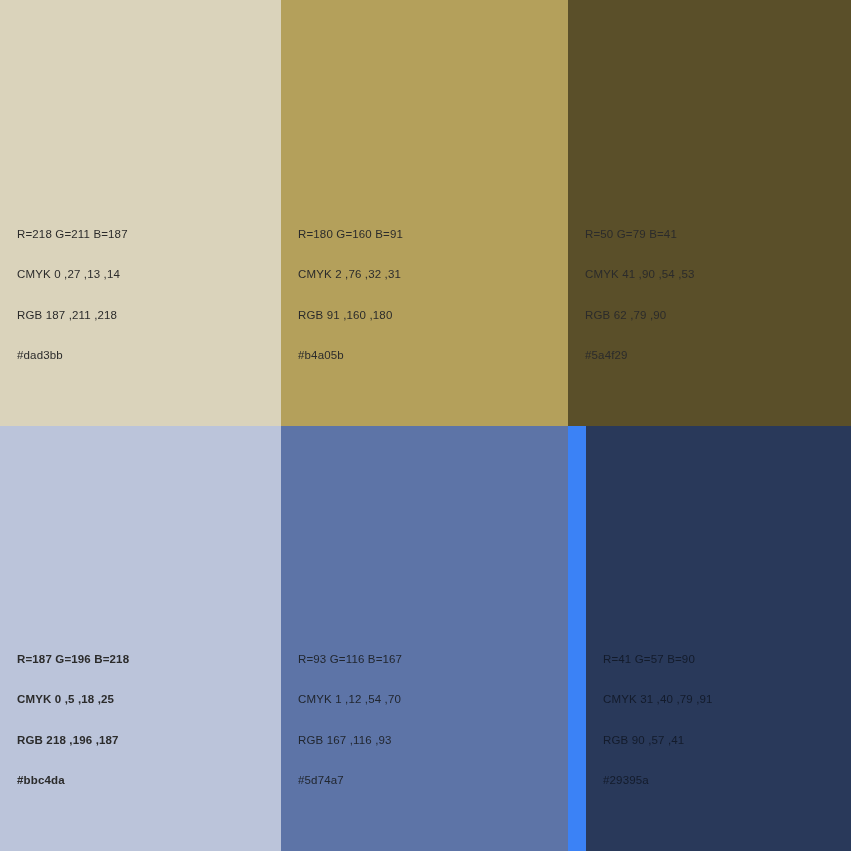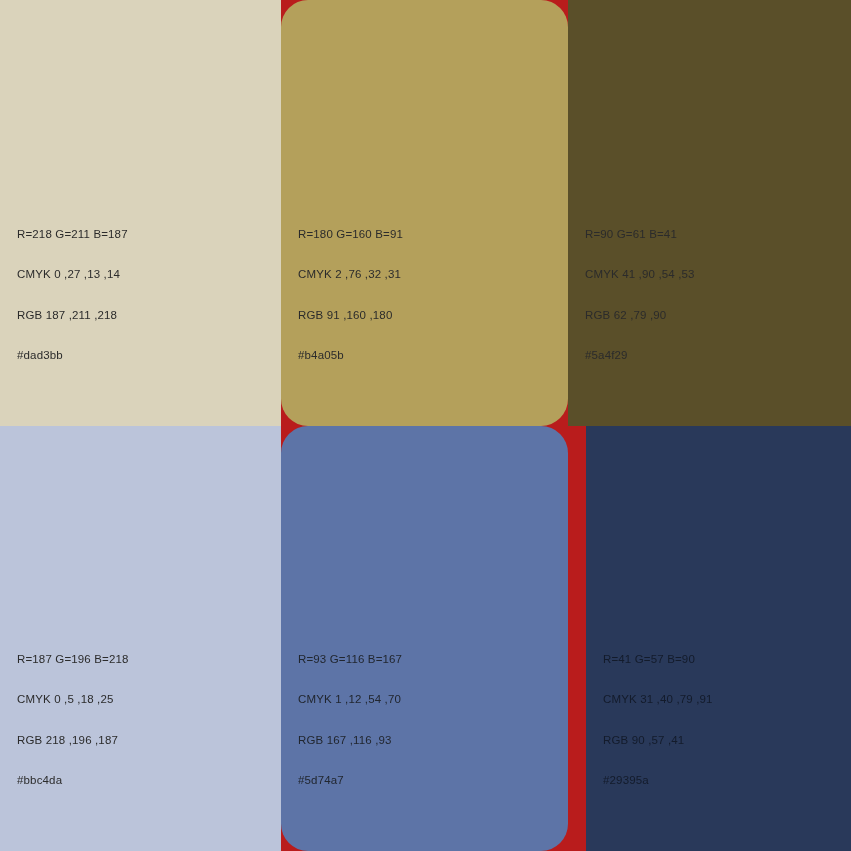--- a/index.html
+++ b/index.html
@@ -28,21 +28,21 @@
     font-size: 11.5px;
     letter-spacing: 0.15px;
     white-space: pre;
     user-select: none;
   }
   .swatch-info div {
     white-space: pre;
   }
   
   .col-0 { left: 0px;   width: 281px; }
-  .col-1 { left: 281px; width: 287px; border-radius: 27px; }
+  .col-1 { left: 281px; width: 287px; }
   .col-2 { left: 568px; width: 283px; }
   .row-0 { top: 0px;    height: 426px; }
   .row-1 { top: 426px;  height: 425px; }
 
   
   #watermark {
     position: absolute;
     left: 371px;
     top: 780px;
     width: 200px;
@@ -66,21 +66,21 @@
     font-size: 23px;
     color: rgba(255,255,255,0.34);
     line-height: 1.1;
     letter-spacing: 0.5px;
     margin-top: 2px;
   }
 </style>
 </head>
 <body>
 
-<div id="palette" style="background: #b91c1c;">
+<div id="palette" style="background: #3b82f6;">
 
   <div class="swatch col-0 row-0" style="background: rgb(218, 211, 187);">
     <div class="swatch-info" style="color: rgb(43, 43, 43);">
       <div>R=218 G=211 B=187</div>
       <div>CMYK 0 ,27 ,13 ,14</div>
       <div>RGB 187 ,211 ,218</div>
       <div>#dad3bb</div>
     </div>
   </div>
 
@@ -88,29 +88,29 @@
     <div class="swatch-info" style="color: rgb(43, 43, 43);">
       <div>R=180 G=160 B=91</div>
       <div>CMYK 2 ,76 ,32 ,31</div>
       <div>RGB 91 ,160 ,180</div>
       <div>#b4a05b</div>
     </div>
   </div>
 
   <div class="swatch col-2 row-0" style="background: rgb(90, 79, 41);">
     <div class="swatch-info" style="color: rgb(43, 43, 43);">
-      <div>R=90 G=61 B=41</div>
+      <div>R=50 G=79 B=41</div>
       <div>CMYK 41 ,90 ,54 ,53</div>
       <div>RGB 62 ,79 ,90</div>
       <div>#5a4f29</div>
     </div>
   </div>
 
   <div class="swatch col-0 row-1" style="background: rgb(187, 196, 218);">
-    <div class="swatch-info" style="color: rgb(43, 43, 43);">
+    <div class="swatch-info" style="color: rgb(43, 43, 43); font-weight: bold;">
       <div>R=187 G=196 B=218</div>
       <div>CMYK 0 ,5 ,18 ,25</div>
       <div>RGB 218 ,196 ,187</div>
       <div>#bbc4da</div>
     </div>
   </div>
 
   <div class="swatch col-1 row-1" style="background: rgb(93, 116, 167);">
     <div class="swatch-info" style="color: rgb(33, 38, 47);">
       <div>R=93 G=116 B=167</div>

